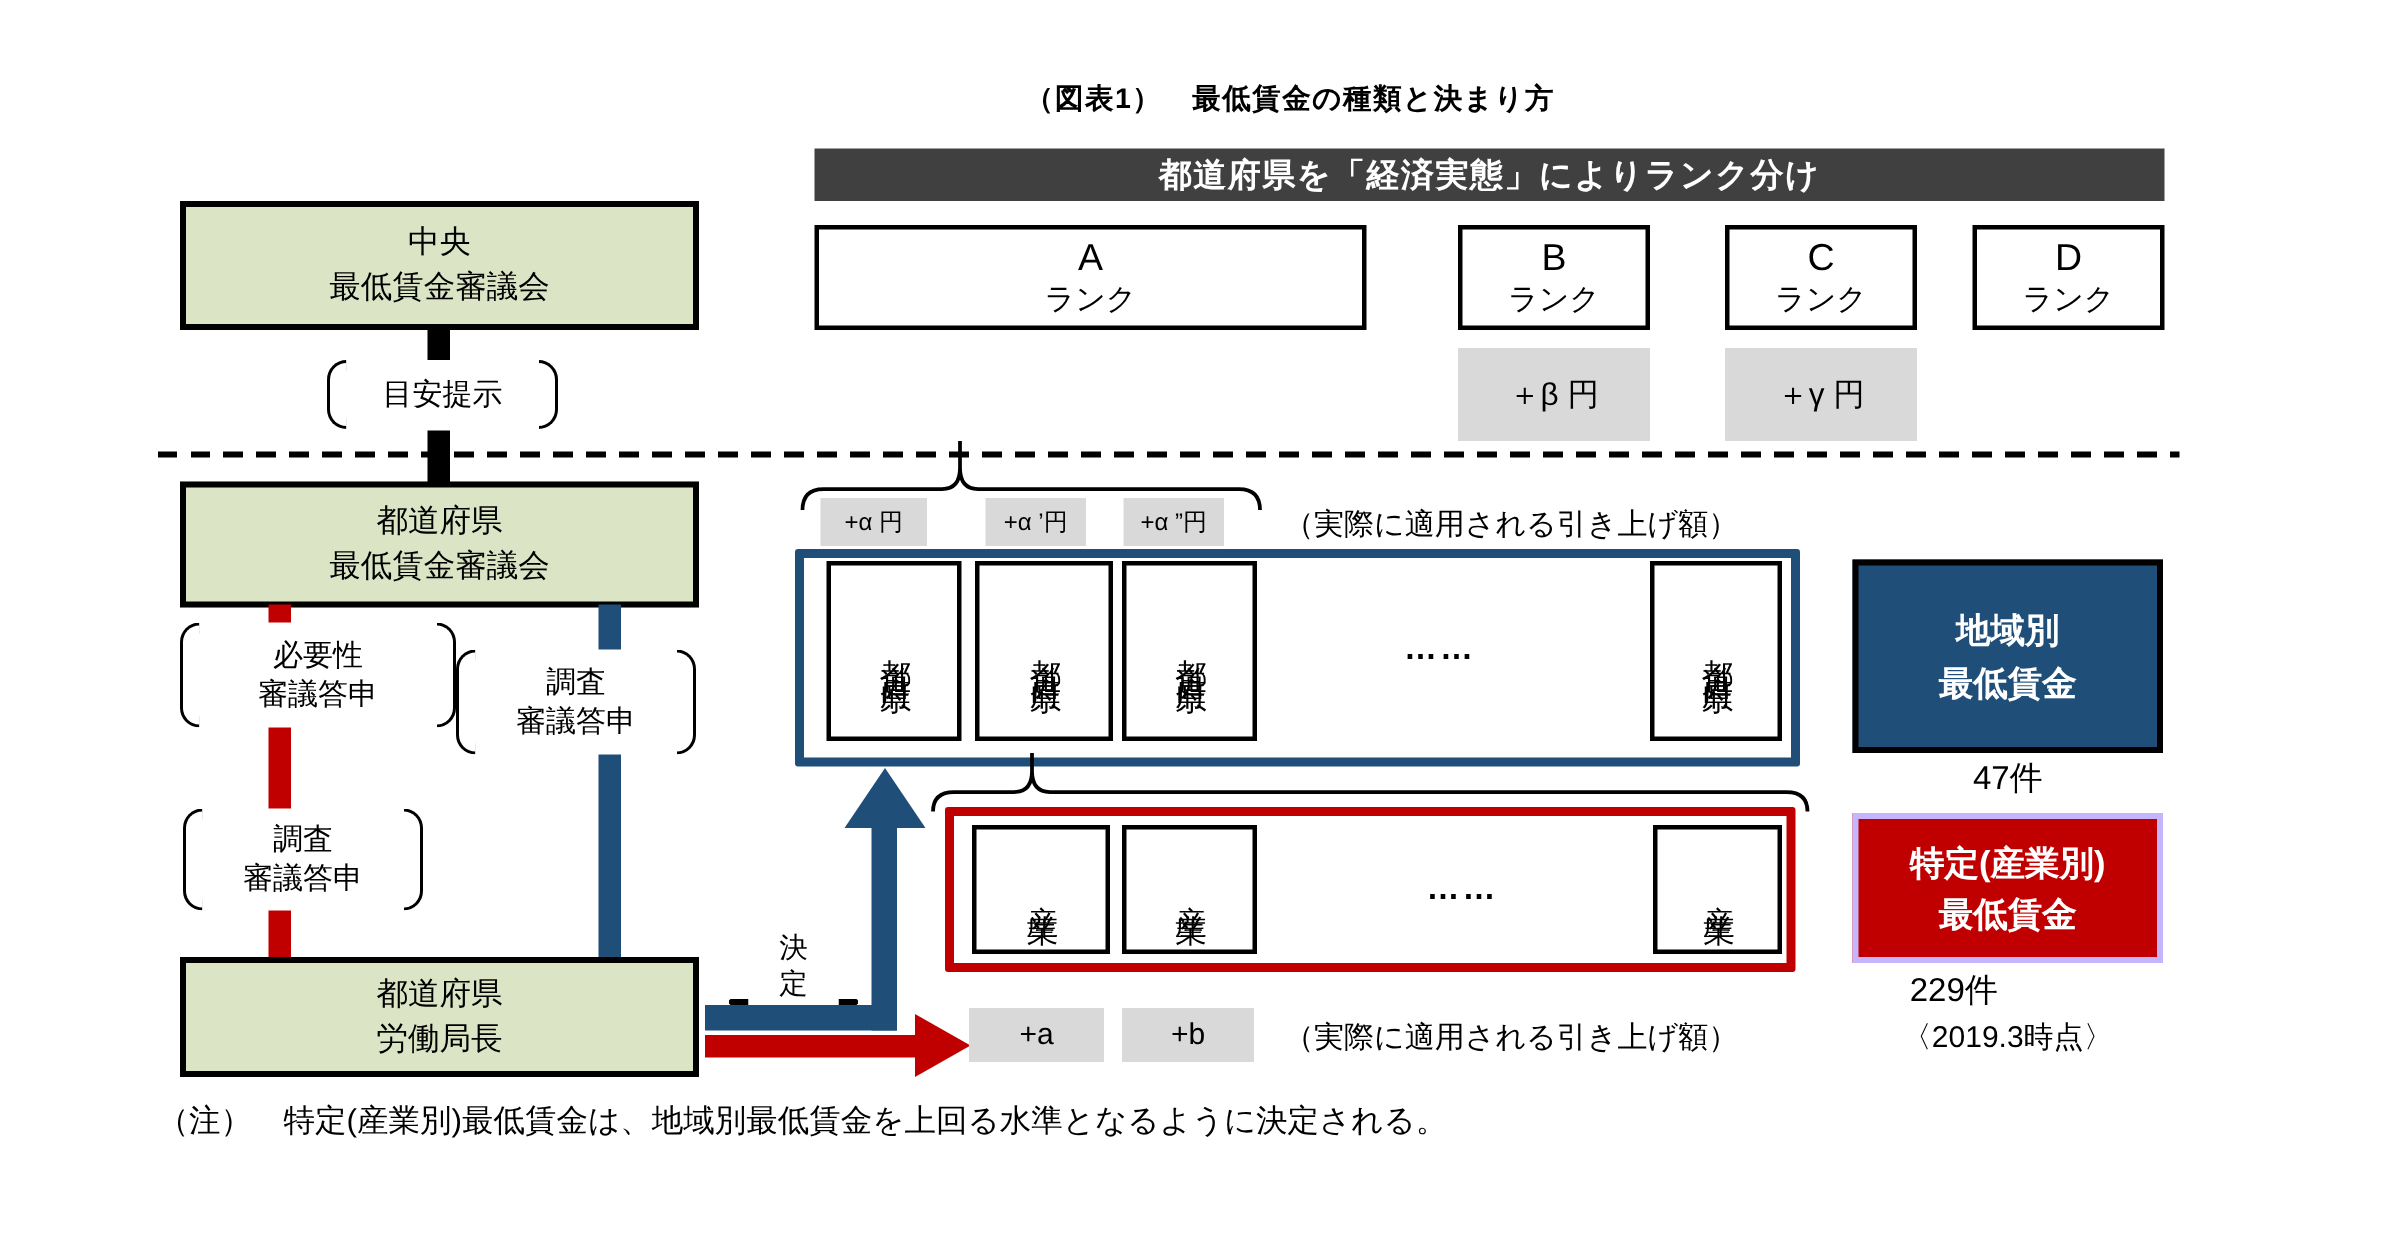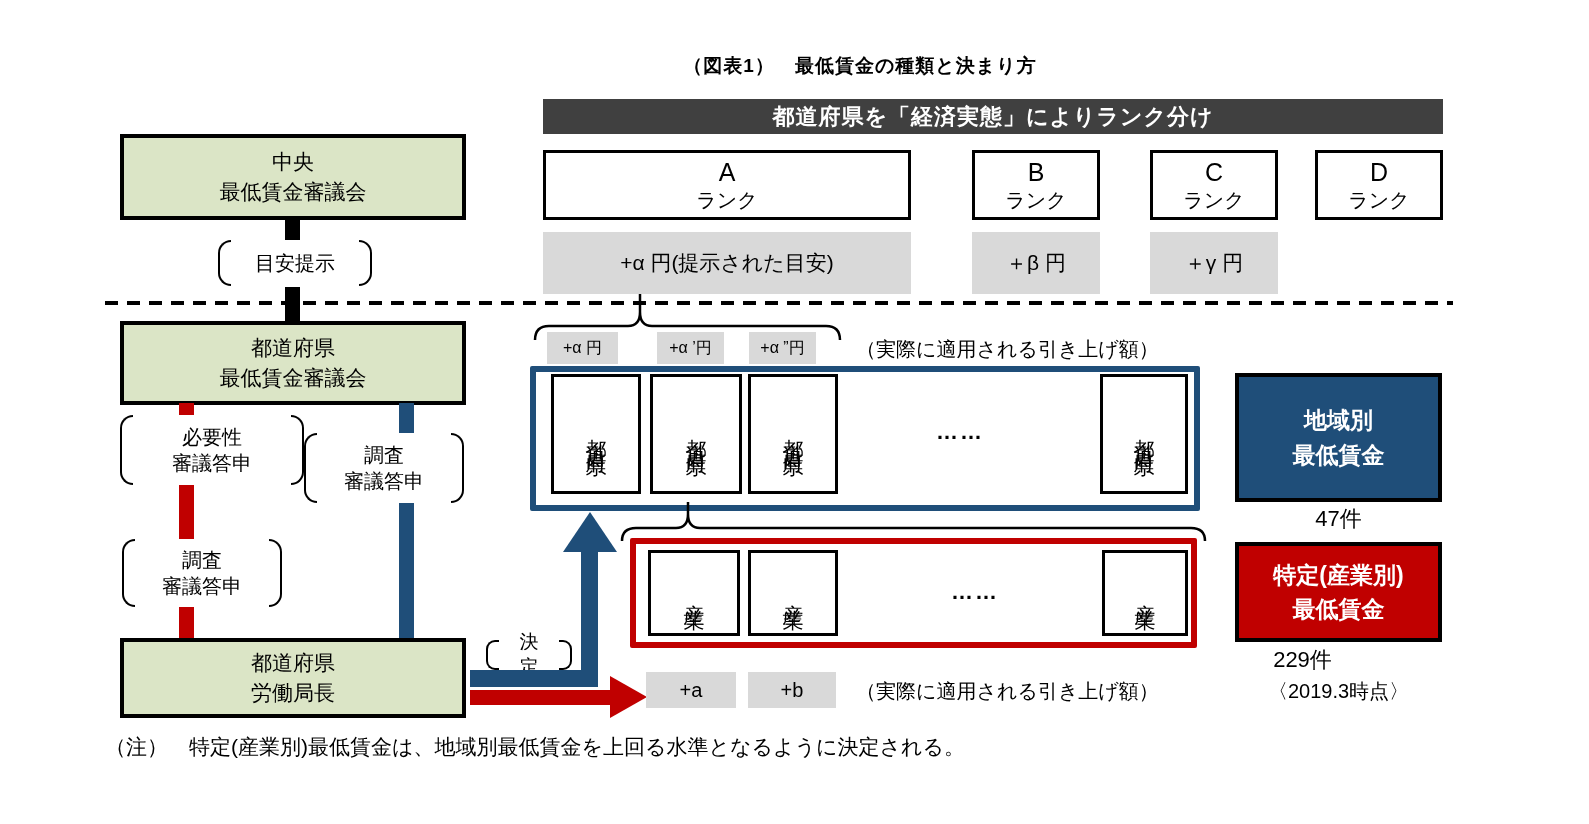--- a/index.html
+++ b/index.html
@@ -35,21 +35,21 @@
   .bracket.small .bk-r{border-radius:0 9px 9px 0;}
   .bracket.small .bk-txt{font-size:19px;background:transparent;}
 
   .bluewrap{border:6px solid #1f4e79;border-radius:2px;background:#fff;}
   .redwrap{border:6px solid #c00000;border-radius:2px;background:#fff;}
   .vbox{border:3px solid #000;background:#fff;display:flex;align-items:center;justify-content:center;}
   .vtext{writing-mode:vertical-rl;text-orientation:upright;font-size:21px;letter-spacing:6px;}
   .dots{font-size:22px;font-weight:bold;letter-spacing:2px;}
 
   .legendblue{background:#1f4e79;border:4px solid #000;color:#fff;font-size:23px;font-weight:bold;line-height:1.5;}
-  .legendred{background:#c00000;border:4px solid #000000;color:#fff;font-size:23px;font-weight:bold;line-height:1.5;}
+  .legendred{background:#c00000;border:4px solid #c4b5fd;color:#fff;font-size:23px;font-weight:bold;line-height:1.5;}
   .count{font-size:22px;}
   .asof{font-size:20px;}
   .note{font-size:21px;white-space:nowrap;}
   .caption{font-size:20px;white-space:nowrap;}
 
   .arrowhead-up{width:0;height:0;border-left:27px solid transparent;border-right:27px solid transparent;border-bottom:40px solid #1f4e79;}
   .arrowhead-right{width:0;height:0;border-top:21px solid transparent;border-bottom:21px solid transparent;border-left:37px solid #c00000;}
   svg.overlay{position:absolute;left:0;top:0;pointer-events:none;}
 </style>
 </head>
@@ -73,21 +73,20 @@
   </div>
   <div class="abs rankbox center" style="left:1150px;top:150px;width:128px;height:70px;flex-direction:column;">
     <span class="rank-letter">C</span>
     <span class="rank-label">ランク</span>
   </div>
   <div class="abs rankbox center" style="left:1315px;top:150px;width:128px;height:70px;flex-direction:column;">
     <span class="rank-letter">D</span>
     <span class="rank-label">ランク</span>
   </div>
 
-  <div class="abs graybox center" style="left:543px;top:232px;width:368px;height:62px;">+α 円(提示された目安)</div>
   <div class="abs graybox center" style="left:972px;top:232px;width:128px;height:62px;">＋β 円</div>
   <div class="abs graybox center" style="left:1150px;top:232px;width:128px;height:62px;">＋γ 円</div>
 
   <div class="abs dashline" style="left:105px;top:301px;width:1348px;"></div>
 
   <div class="abs greenbox center pre" style="left:120px;top:134px;width:346px;height:86px;">中央
 最低賃金審議会</div>
 
   <div class="abs connector" style="left:285px;top:220px;width:15px;height:20px;"></div>
 
@@ -122,21 +121,21 @@
   <div class="abs bracket" style="left:122px;top:539px;width:160px;height:68px;">
     <i class="bk bk-l"></i>
     <span class="bk-txt">調査
 審議答申</span>
     <i class="bk bk-r"></i>
   </div>
 
   <div class="abs greenbox center pre" style="left:120px;top:638px;width:346px;height:80px;">都道府県
 労働局長</div>
 
-  <div class="abs bracket small" style="left:486px;top:640px;width:86px;height:30px;">
+  <div class="abs bracket small" style="left:486px;top:640px;width:86px;height:30px;align-items:flex-end;">
     <i class="bk bk-l"></i>
     <span class="bk-txt">決定</span>
     <i class="bk bk-r"></i>
   </div>
 
   <div class="abs blueline" style="left:470px;top:670px;width:128px;height:17px;"></div>
   <div class="abs blueline" style="left:581px;top:550px;width:17px;height:137px;"></div>
   <div class="abs arrowhead-up" style="left:563px;top:512px;"></div>
 
   <div class="abs redline" style="left:470px;top:690px;width:140px;height:15px;"></div>

